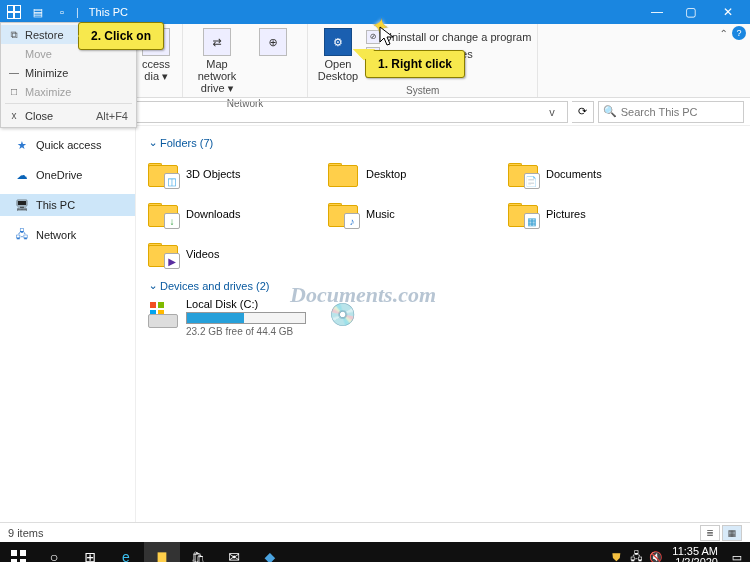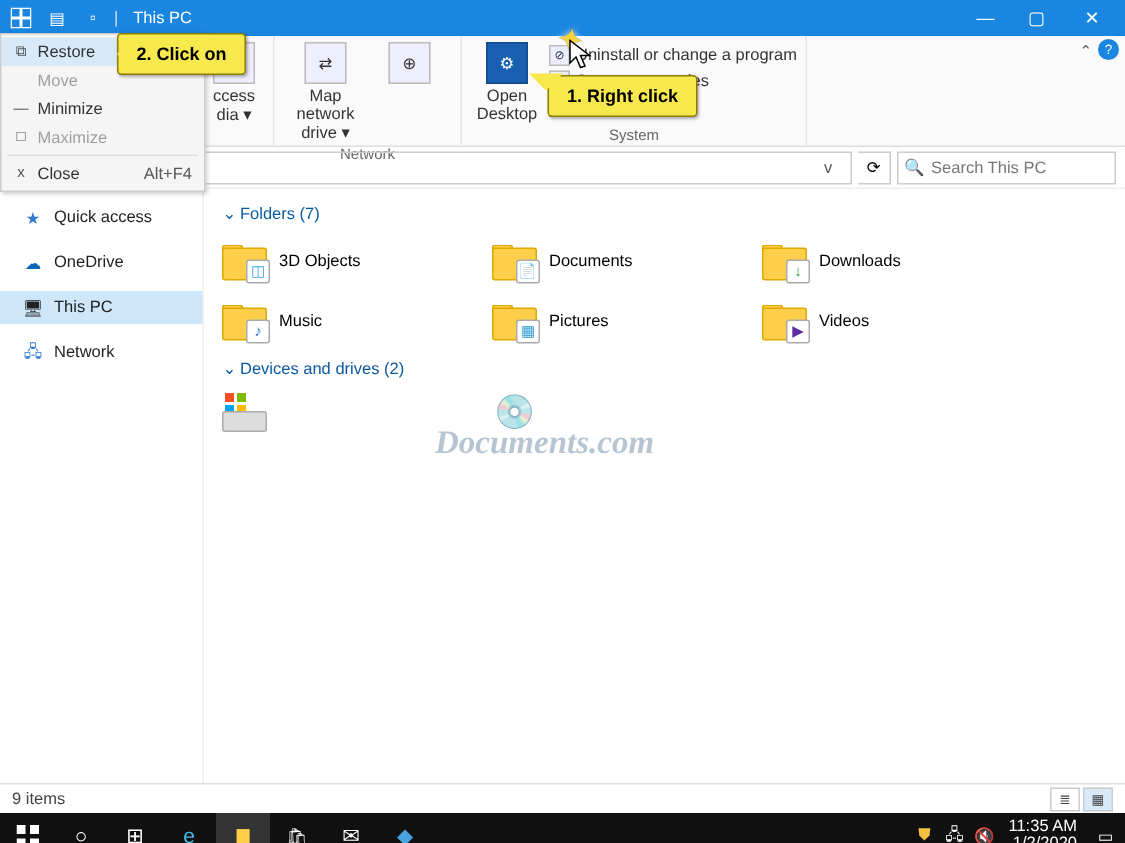--- a/index.html
+++ b/index.html
@@ -228,20 +228,27 @@
             <div class="folder-tab"></div>
             <div class="folder-shape"></div>
             <div class="folder-badge" style="color:#3aa5e8">◫</div>
           </div>
           <span>3D Objects</span>
         </div>
         <div class="fitem">
           <div class="ficon">
             <div class="folder-tab"></div>
             <div class="folder-shape"></div>
+          </div>
+          <span>Desktop</span>
+        </div>
+        <div class="fitem">
+          <div class="ficon">
+            <div class="folder-tab"></div>
+            <div class="folder-shape"></div>
             <div class="folder-badge" style="color:#fff">📄</div>
           </div>
           <span>Documents</span>
         </div>
         <div class="fitem">
           <div class="ficon">
             <div class="folder-tab"></div>
             <div class="folder-shape"></div>
             <div class="folder-badge" style="color:#2e9e3a">↓</div>
           </div>
@@ -280,20 +287,27 @@
         <div class="drive">
           <div class="dicon">
             <svg class="disk-winlogo">
               <rect width="6" height="6" x="0" y="0" fill="#f25022"></rect>
               <rect width="6" height="6" x="8" y="0" fill="#7fba00"></rect>
               <rect width="6" height="6" x="0" y="8" fill="#00a4ef"></rect>
               <rect width="6" height="6" x="8" y="8" fill="#ffb900"></rect>
             </svg>
             <div class="disk-shape"></div>
           </div>
+          <div class="dinfo">
+            <div>Local Disk (C:)</div>
+            <div class="dbar">
+              <div class="dfill" style="width:48%"></div>
+            </div>
+            <div class="dfree">23.2 GB free of 44.4 GB</div>
+          </div>
         </div>
         <div class="drive">
           <div class="dicon">
             <span style="font-size:22px">💿</span>
           </div>
         </div>
       </div>
   </div>
 </div>
 

